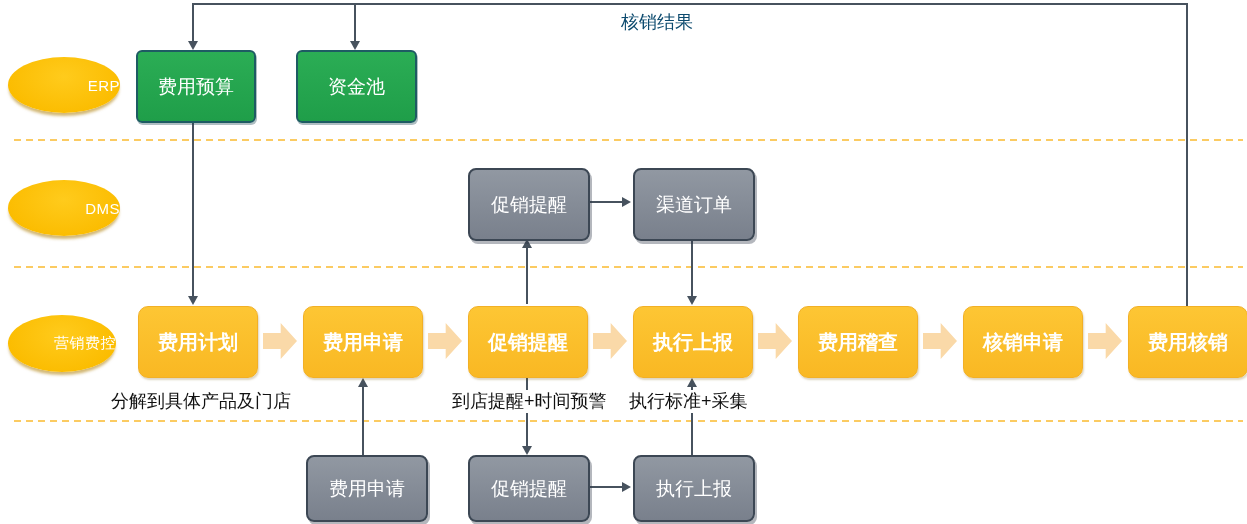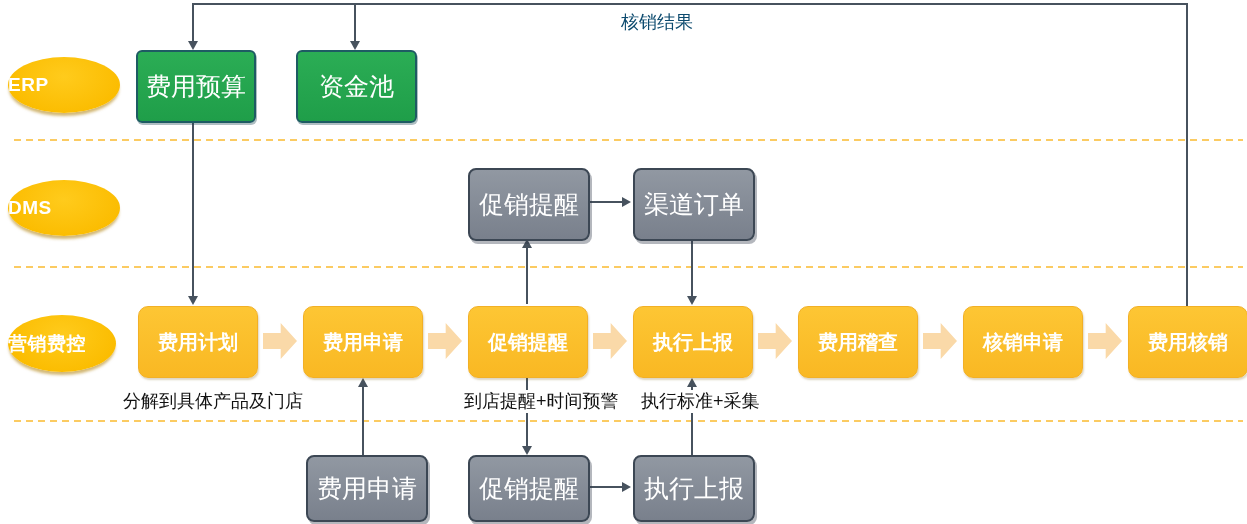--- a/index.html
+++ b/index.html
@@ -14,27 +14,27 @@
   }
   
   .wires{position:absolute;left:0;top:0;z-index:1;pointer-events:none;}
   .wires path{fill:none;stroke:#47525E;stroke-width:2;}
   .wires polygon{fill:#47525E;stroke:none;}
   
   .badge{
     position:absolute;z-index:2;border-radius:50%;
     background:radial-gradient(ellipse at 50% 35%,#FFCB1C 0%,#FBBC00 75%);
     box-shadow:0 4px 3px -1px rgba(173,123,0,.55);
-    display:flex;align-items:center;justify-content:flex-start;
-    color:#fff;font-weight:bold;font-size:19px;letter-spacing:.5px;
+    display:flex;align-items:center;justify-content:flex-end;
+    color:#fff;font-weight:normal;font-size:15px;letter-spacing:.5px;
   }
   
   .node{
     position:absolute;z-index:2;display:flex;align-items:center;justify-content:center;
-    color:#fff;font-size:25px;white-space:nowrap;
+    color:#fff;font-size:19px;white-space:nowrap;
   }
   .node.green{
     background:linear-gradient(#2BAD55,#1F9E49);
     border:2px solid #1E5B63;border-radius:6px;
     box-shadow:1px 2px 0 rgba(25,70,80,.35);
   }
   .node.gray{
     background:linear-gradient(#9198A2,#79808C);
     border:2px solid #3C4754;border-radius:8px;
     box-shadow:2px 3px 0 rgba(40,50,65,.35);
@@ -47,21 +47,21 @@
     font-weight:bold;font-size:20px;font-family:Liberation Mono, monospace;
   }
   
   .chev{
     position:absolute;z-index:2;width:34px;height:36px;background:#FAD9A8;
     clip-path:polygon(0% 28%,52% 28%,52% 0%,100% 50%,52% 100%,52% 72%,0% 72%);
   }
   
   .note{
     position:absolute;z-index:3;color:#111;font-size:18px;white-space:nowrap;
-    background:#fff;padding:0 2px;line-height:23px;margin-left:12px;
+    background:#fff;padding:0 2px;line-height:23px;
   }
   .toplabel{
     position:absolute;z-index:3;color:#0c4a6e;font-size:18px;white-space:nowrap;line-height:22px;
   }
 </style>
 </head>
 <body>
 
 <div class="stage">
 

